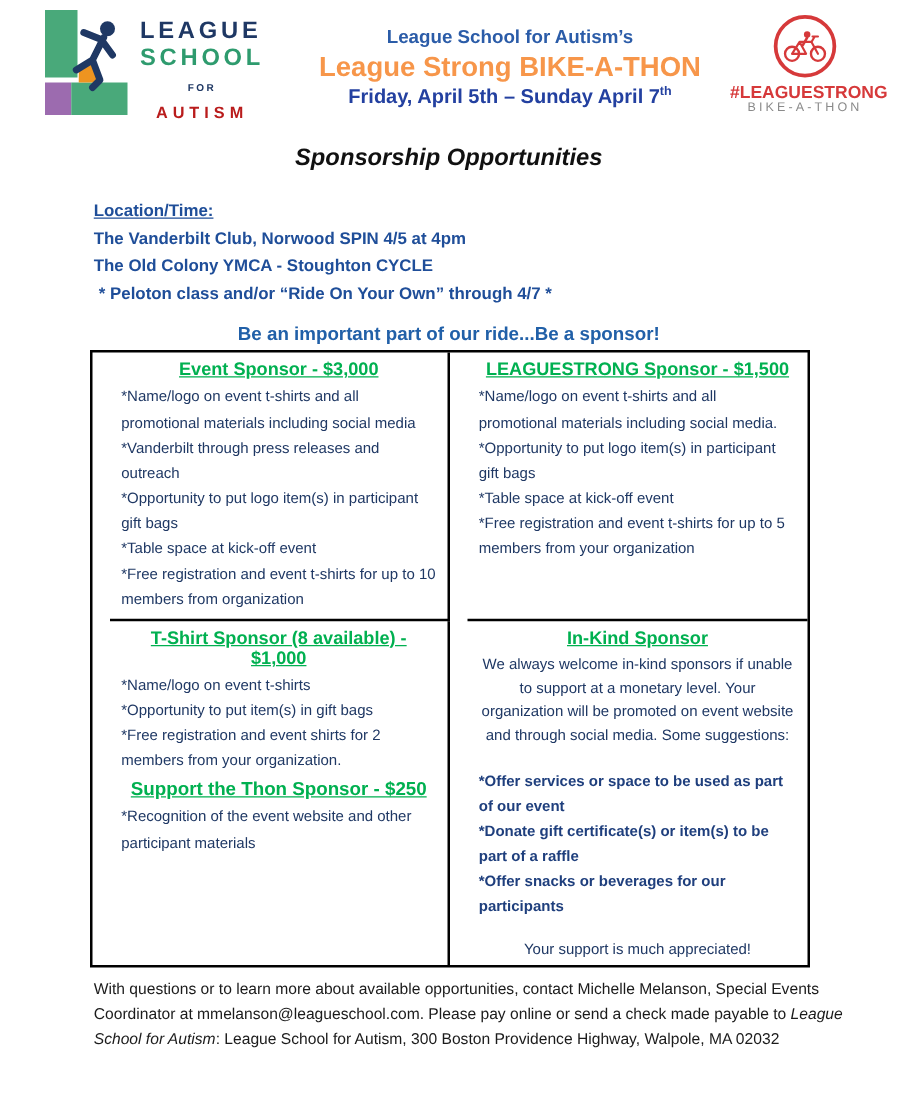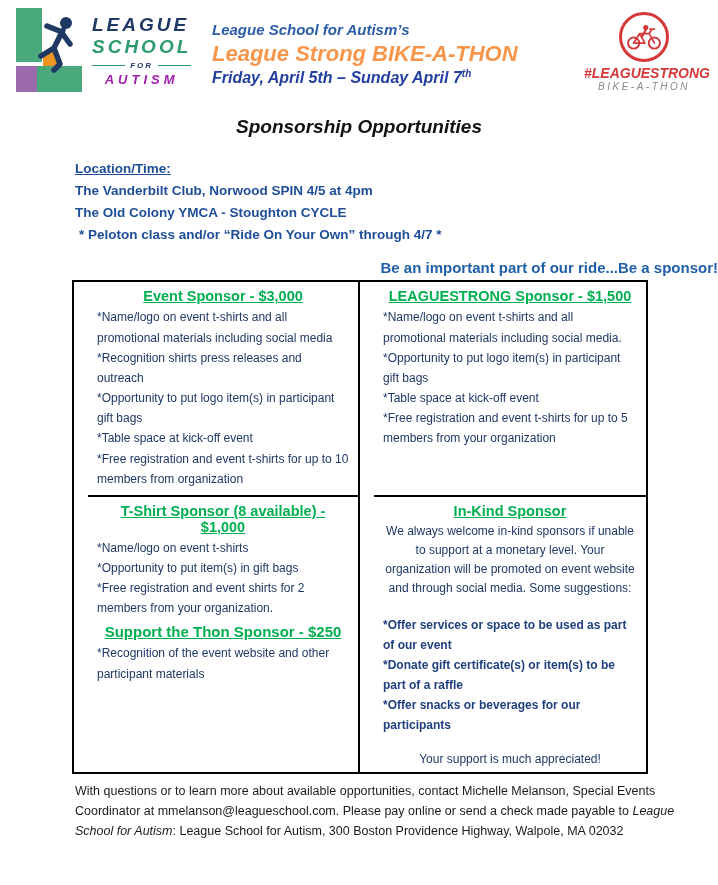--- a/index.html
+++ b/index.html
@@ -1,58 +1,58 @@
 <!DOCTYPE html>
 <html><head>
 <meta charset="utf-8">
 <style>
   * { margin:0; padding:0; box-sizing:border-box; }
   html,body { background:#ffffff; }
   body { width:718px; height:885px; font-family:"Liberation Sans", sans-serif; color:#1c1c1c; overflow:hidden; }
   .page { width:718px; height:885px; position:relative; }
 
   
-  .hdr { display:flex; justify-content:space-between; align-items:flex-start; padding:8px 14px 0 16px; height:102px;font-style:italic; }
+  .hdr { display:flex; justify-content:space-between; align-items:flex-start; padding:8px 14px 0 36px; height:102px; }
   .logo-left { display:flex; gap:10px; width:196px; flex:none; }
   .logo-art { position:relative; width:66px; height:84px; flex:none; }
   .blk { position:absolute; }
   .blk-v      { left:0;  top:4;  width:26px; height:54px; background:#49A97A; }
   .blk-purple { left:0;  top:58px; width:21px; height:26px; background:#9C6BAF; }
   .blk-h      { left:21px; top:58px; width:45px; height:26px; background:#49A97A; }
   .blk-orange { left:27px; top:44px; width:15px; height:14px; background:#EE9420; }
   .figure-svg { position:absolute; left:14px; top:6px; }
   .logo-words { padding-top:6px; }
   .lw1 { font-size:19px; font-weight:bold; color:#1F3864; letter-spacing:3px; line-height:1.15; }
   .lw2 { font-size:19px; font-weight:bold; color:#2E9B6E; letter-spacing:3px; line-height:1.15; }
-  .lw3 { display:flex; align-items:center; gap:5px; margin:3px 0 2px; }
+  .lw3 { display:flex; align-items:center; gap:5px; margin:3px 0 2px;flex-direction:column; }
   .lw3 .dash { flex:1; height:1px; background:#2E9B6E; }
   .lw3 .for-txt { font-size:8px; font-weight:bold; color:#1F3864; letter-spacing:2px; }
-  .lw4 { font-size:13px; font-weight:bold; color:#a21caf; letter-spacing:4px; text-align:center; }
+  .lw4 { font-size:13px; font-weight:bold; color:#b91c1c; letter-spacing:4px; text-align:center; }
 
-  .hdr-center { flex:1; text-align:left; padding-top:12px; }
+  .hdr-center { flex:1; text-align:center; padding-top:12px; }
   .h-top  { font-size:15px; font-weight:bold; color:#2B5CA8; line-height:1.3; }
   .h-main { font-size:22px; font-weight:bold; color:#F7964A; line-height:1.25; }
   .h-date { font-size:16px; font-weight:bold; color:#2340A0; line-height:1.3; }
   .h-date sup { font-size:10px; }
 
   .logo-right { width:120px; flex:none; text-align:center; padding-top:4px; }
   .lr-circle { width:50px; height:50px; border:3px solid #D6393A; border-radius:50%; margin:0 auto 3px; display:flex; align-items:center; justify-content:center; }
   .lr-hash { font-size:14px; font-weight:bold; color:#D6393A; letter-spacing:0px; white-space:nowrap; }
   .lr-sub  { font-size:10px; color:#8A8A8A; letter-spacing:2.5px; }
 
   
   .page-title { text-align:center; font-size:19px; font-weight:bold; font-style:italic; color:#111; margin-top:14px; }
 
   
   .location { margin:20px 72px 0 75px; color:#1F4E99; font-weight:bold; font-size:13.5px; line-height:1.62; }
   .loc-head { text-decoration:underline; }
   .loc-note { padding-left:4px; }
 
   
-  .cta { text-align:right; font-size:15px; font-weight:bold; color:#2160A8; margin:14px 0 4px; }
+  .cta { text-align:center; font-size:15px; font-weight:bold; color:#2160A8; margin:14px 0 4px; }
 
   
   .sponsor-grid { display:grid; grid-template-columns:1fr 1fr; border:2px solid #000; margin:0 70px 0 72px; }
   .cell { padding:4px 9px 6px;margin-left:14px; }
   .cell-tl { border-right:2px solid #000; border-bottom:2px solid #000; min-height:131px; }
   .cell-tr { border-bottom:2px solid #000; min-height:131px; }
   .cell-bl { border-right:2px solid #000; min-height:156px; }
   .cell-br { min-height:156px; }
   .cell-title { text-align:center; font-size:14.5px; font-weight:bold; color:#00B050; text-decoration:underline; margin:2px 0 3px; }
   .cell-item { font-size:12px; color:#1F3864; line-height:1.68; }
@@ -122,21 +122,21 @@
     <div class="loc-note">*  Peloton class and/or “Ride On Your Own” through 4/7 *</div>
   </div>
 
   <div class="cta">Be an important part of our ride...Be a sponsor!</div>
 
   <div class="sponsor-grid">
 
     <div class="cell cell-tl">
       <div class="cell-title">Event Sponsor - $3,000</div>
       <div class="cell-item">*Name/logo on event t-shirts and all promotional materials including social media</div>
-      <div class="cell-item">*Recognition shirts press releases and outreach</div>
+      <div class="cell-item">*Vanderbilt through press releases and outreach</div>
       <div class="cell-item">*Opportunity to put logo item(s) in participant gift bags</div>
       <div class="cell-item">*Table space at kick-off event</div>
       <div class="cell-item">*Free registration and event t-shirts for up to 10 members from organization</div>
     </div>
 
     <div class="cell cell-tr">
       <div class="cell-title">LEAGUESTRONG Sponsor - $1,500</div>
       <div class="cell-item">*Name/logo on event t-shirts and all promotional materials including social media.</div>
       <div class="cell-item">*Opportunity to put logo item(s) in participant gift bags</div>
       <div class="cell-item">*Table space at kick-off event</div>

